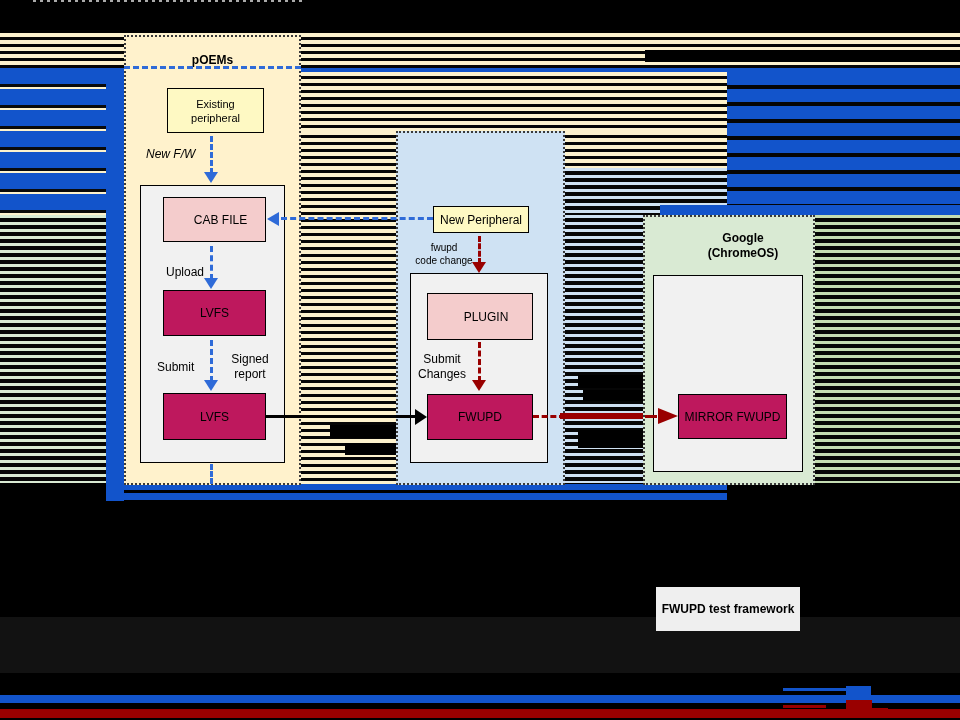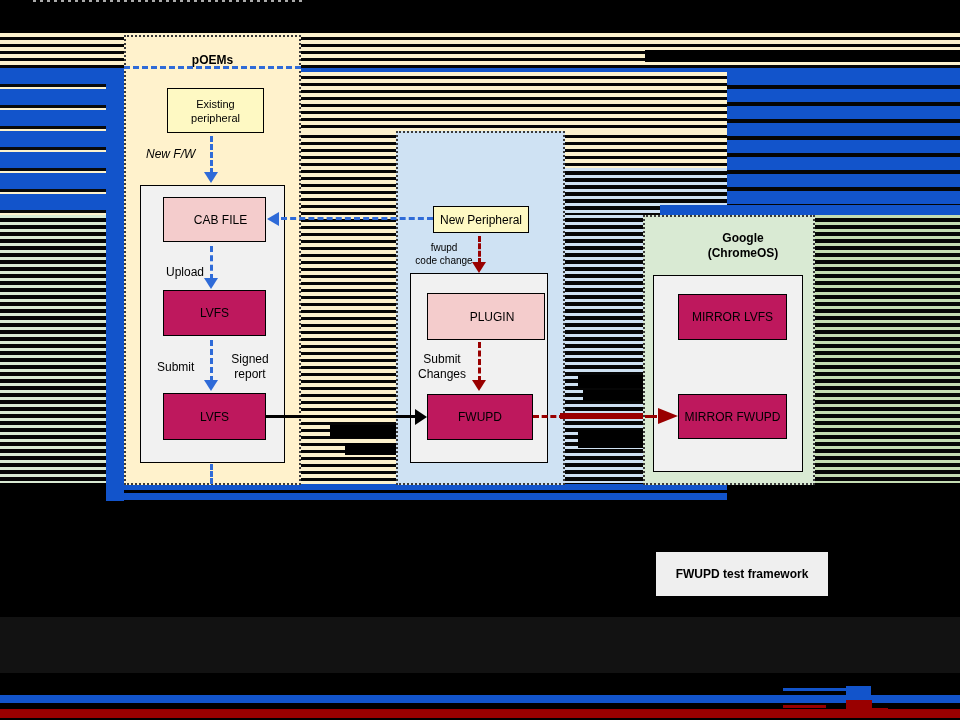--- a/index.html
+++ b/index.html
@@ -91,23 +91,22 @@
   <div class="abs container" style="left:653px;top:275px;width:150px;height:197px;"></div>
 
   <div class="abs node bg-blue" style="left:167px;top:88px;width:97px;height:45px;font-size:11px;">
     <div><span>Existing</span><br>
          <span>peripheral</span></div>
   </div>
   <div class="abs node bg-pink" style="left:163px;top:197px;width:103px;height:45px;">CAB FILE</div>
   <div class="abs node bg-green" style="left:163px;top:290px;width:103px;height:46px;">LVFS</div>
   <div class="abs node bg-green" style="left:163px;top:393px;width:103px;height:47px;">LVFS</div>
   <div class="abs node bg-blue" style="left:433px;top:206px;width:96px;height:27px;">New Peripheral</div>
-  <div class="abs node bg-pink" style="left:427px;top:293px;width:118px;height:47px;">PLUGIN</div>
+  <div class="abs node bg-pink" style="left:427px;top:293px;width:106px;height:47px;">PLUGIN</div>
   <div class="abs node bg-green" style="left:427px;top:394px;width:106px;height:46px;">FWUPD</div>
-  <div class="abs node bg-green" style="left:678px;top:294px;width:109px;height:46px;">MIRROR LVFS</div>
   <div class="abs node bg-green" style="left:678px;top:394px;width:109px;height:45px;">MIRROR FWUPD</div>
 
   <div class="abs dash-v-blue" style="left:210px;top:136px;height:38px;"></div>
   <div class="abs head-down-blue" style="left:204px;top:172px;"></div>
   <div class="abs dash-v-blue" style="left:210px;top:246px;height:34px;"></div>
   <div class="abs head-down-blue" style="left:204px;top:278px;"></div>
   <div class="abs dash-v-blue" style="left:210px;top:340px;height:42px;"></div>
   <div class="abs head-down-blue" style="left:204px;top:380px;"></div>
   <div class="abs dash-v-blue" style="left:210px;top:464px;height:20px;"></div>
 
@@ -140,21 +139,21 @@
   </div>
   <div class="abs lbl" style="left:414px;top:352px;width:56px;text-align:center;">
     <span>Submit</span><br>
     <span>Changes</span>
   </div>
 
   <div class="abs solid-blue g2" style="left:106px;top:484px;width:621px;height:6px;"></div>
   <div class="abs solid-blue g2" style="left:106px;top:493px;width:621px;height:7px;"></div>
   <div class="abs solid-dark g" style="left:0;top:617px;width:960px;height:56px;"></div>
 
-  <div class="abs note" style="left:656px;top:552px;width:172px;height:44px;">FWUPD test framework</div>
+  <div class="abs note" style="left:656px;top:587px;width:144px;height:44px;">FWUPD test framework</div>
 
   <div class="abs solid-blue g2" style="left:783px;top:688px;width:65px;height:3px;"></div>
   <div class="abs solid-blue g2" style="left:846px;top:686px;width:25px;height:17px;"></div>
   <div class="abs solid-blue g2" style="left:0;top:695px;width:960px;height:8px;"></div>
   <div class="abs solid-red g2" style="left:783px;top:705px;width:43px;height:3px;"></div>
   <div class="abs solid-red g2" style="left:0;top:709px;width:960px;height:9px;"></div>
   <div class="abs solid-red g2" style="left:846px;top:700px;width:26px;height:18px;"></div>
   <div class="abs solid-red g2" style="left:872px;top:708px;width:16px;height:4px;"></div>
 
 </div>

